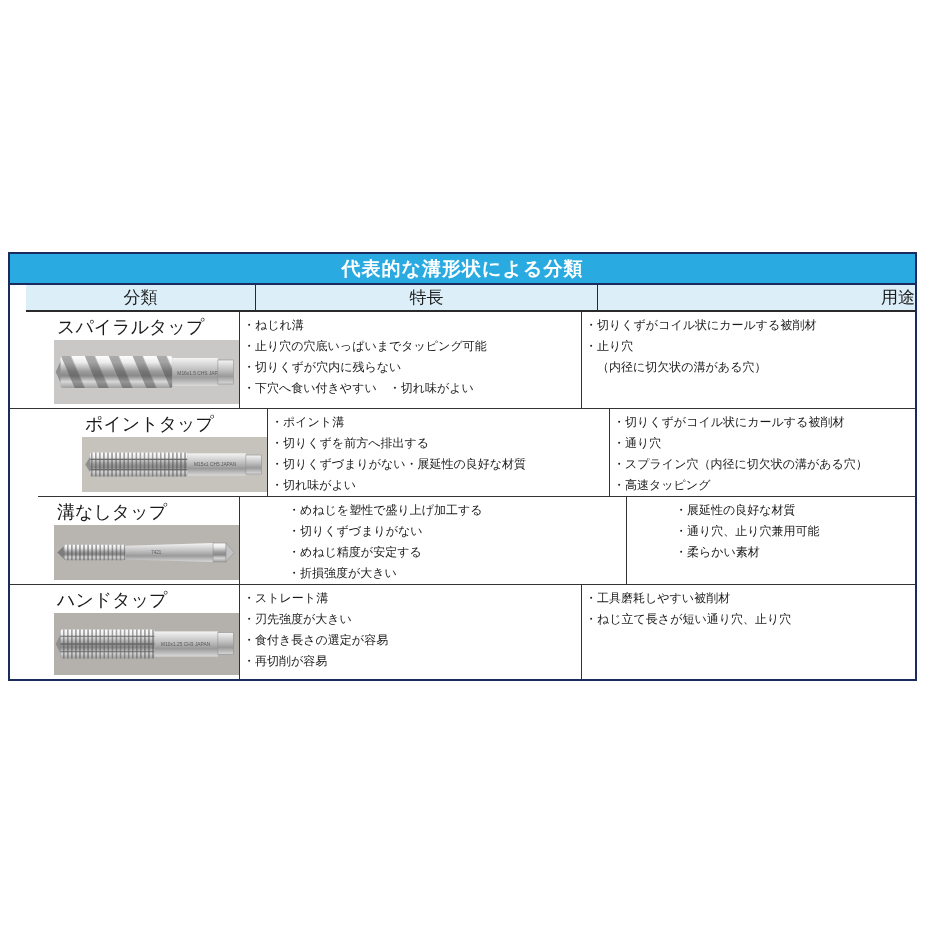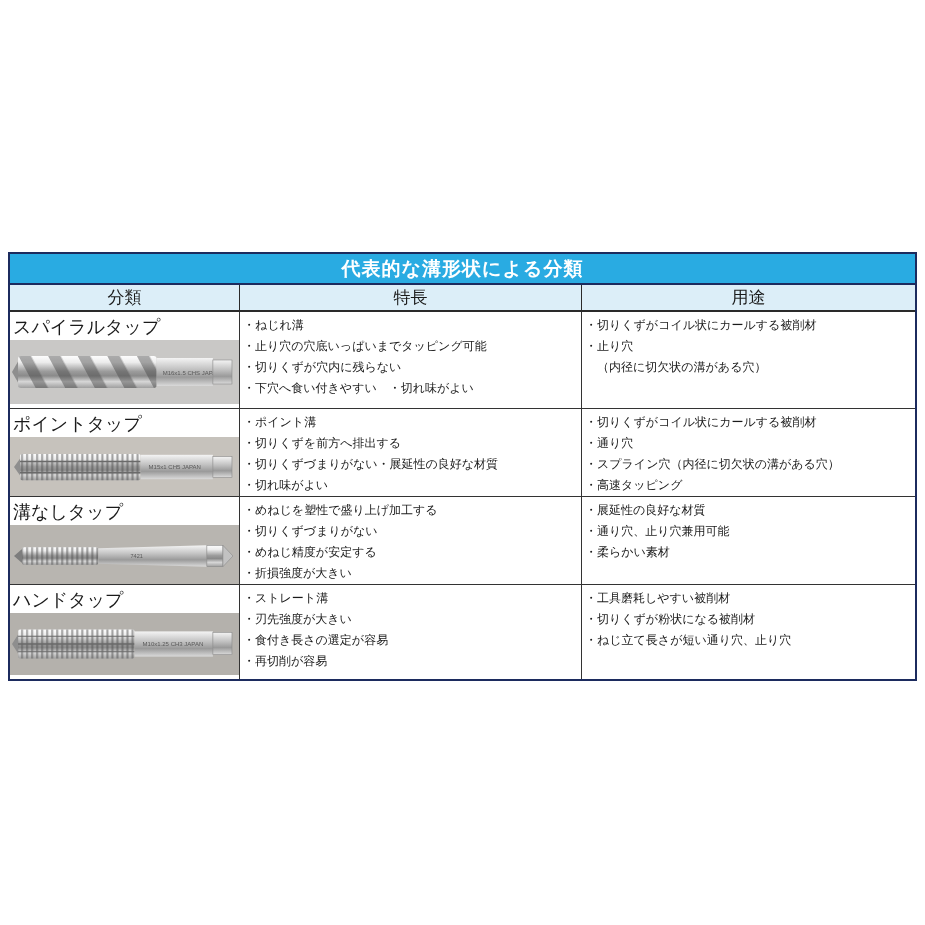--- a/index.html
+++ b/index.html
@@ -12,47 +12,47 @@
     position:absolute;left:8px;top:252px;width:909px;
     border:2px solid #1c2b5e;box-sizing:border-box;background:#fff;
   }
   .title-bar{
     height:29px;line-height:29px;background:#29abe2;color:#ffffff;
     font-size:19px;font-weight:bold;text-align:center;
     border-bottom:2px solid #1c2b5e;letter-spacing:1px;
   }
   .hdr-row{
     display:grid;grid-template-columns:230px 342px 1fr;
-    background:#dceef8;border-bottom:2px solid #2a2a2a;
+    background:#dceef8;border-bottom:2px solid #2a2a2a;margin-left:16px;
   }
   .hdr-cell{
     height:25px;line-height:25px;text-align:center;font-size:17px;
     border-right:1px solid #2a2a2a;box-sizing:border-box;
   }
-  .hdr-cell:last-child{border-right:none;}
+  .hdr-cell:last-child{border-right:none;text-align:right;}
   .data-row{
     display:grid;grid-template-columns:230px 342px 1fr;
     border-bottom:1px solid #333;
   }
   .data-row:last-child{border-bottom:none;}
   .cell{border-right:1px solid #333;box-sizing:border-box;overflow:hidden;}
   .cell:last-child{border-right:none;}
-  .name-cell{display:flex;flex-direction:column;}
+  .name-cell{display:flex;flex-direction:column;padding-left:44px;}
   .tap-name{font-size:18px;padding:3px 2px 1px 3px;white-space:nowrap;}
   .photo{
     width:100%;margin-top:auto;margin-bottom:4px;position:relative;
   }
   .photo svg{display:block;width:100%;height:100%;}
   .txt-cell{padding:3px 2px 2px 3px;}
   .line{
     font-size:12px;line-height:21px;white-space:nowrap;letter-spacing:0px;
   }
   .r1{height:96px;}
-  .r2{height:87px;}
-  .r3{height:87px;}
+  .r2{height:87px;margin-left:28px;}
+  .r3{height:87px;gap:45px;}
   .r4{height:94px;}
   .ph1{height:64px;background:#c9c8c6;}
   .ph2{height:60px;background:#c6c2bc;}
   .ph3{height:62px;background:#b8b5b0;}
   .ph4{height:62px;background:#b4b1ac;}
   .hidden-defs{position:absolute;width:0;height:0;overflow:hidden;}
 </style>
 </head>
 <body>
 
@@ -195,17 +195,16 @@
       </div>
     </div>
     <div class="cell txt-cell">
       <div class="line">・ストレート溝</div>
       <div class="line">・刃先強度が大きい</div>
       <div class="line">・食付き長さの選定が容易</div>
       <div class="line">・再切削が容易</div>
     </div>
     <div class="cell txt-cell">
       <div class="line">・工具磨耗しやすい被削材</div>
-      <div class="line">・切りくずが粉状になる被削材</div>
       <div class="line">・ねじ立て長さが短い通り穴、止り穴</div>
     </div>
   </div>
 </div>
 
 </body></html>

